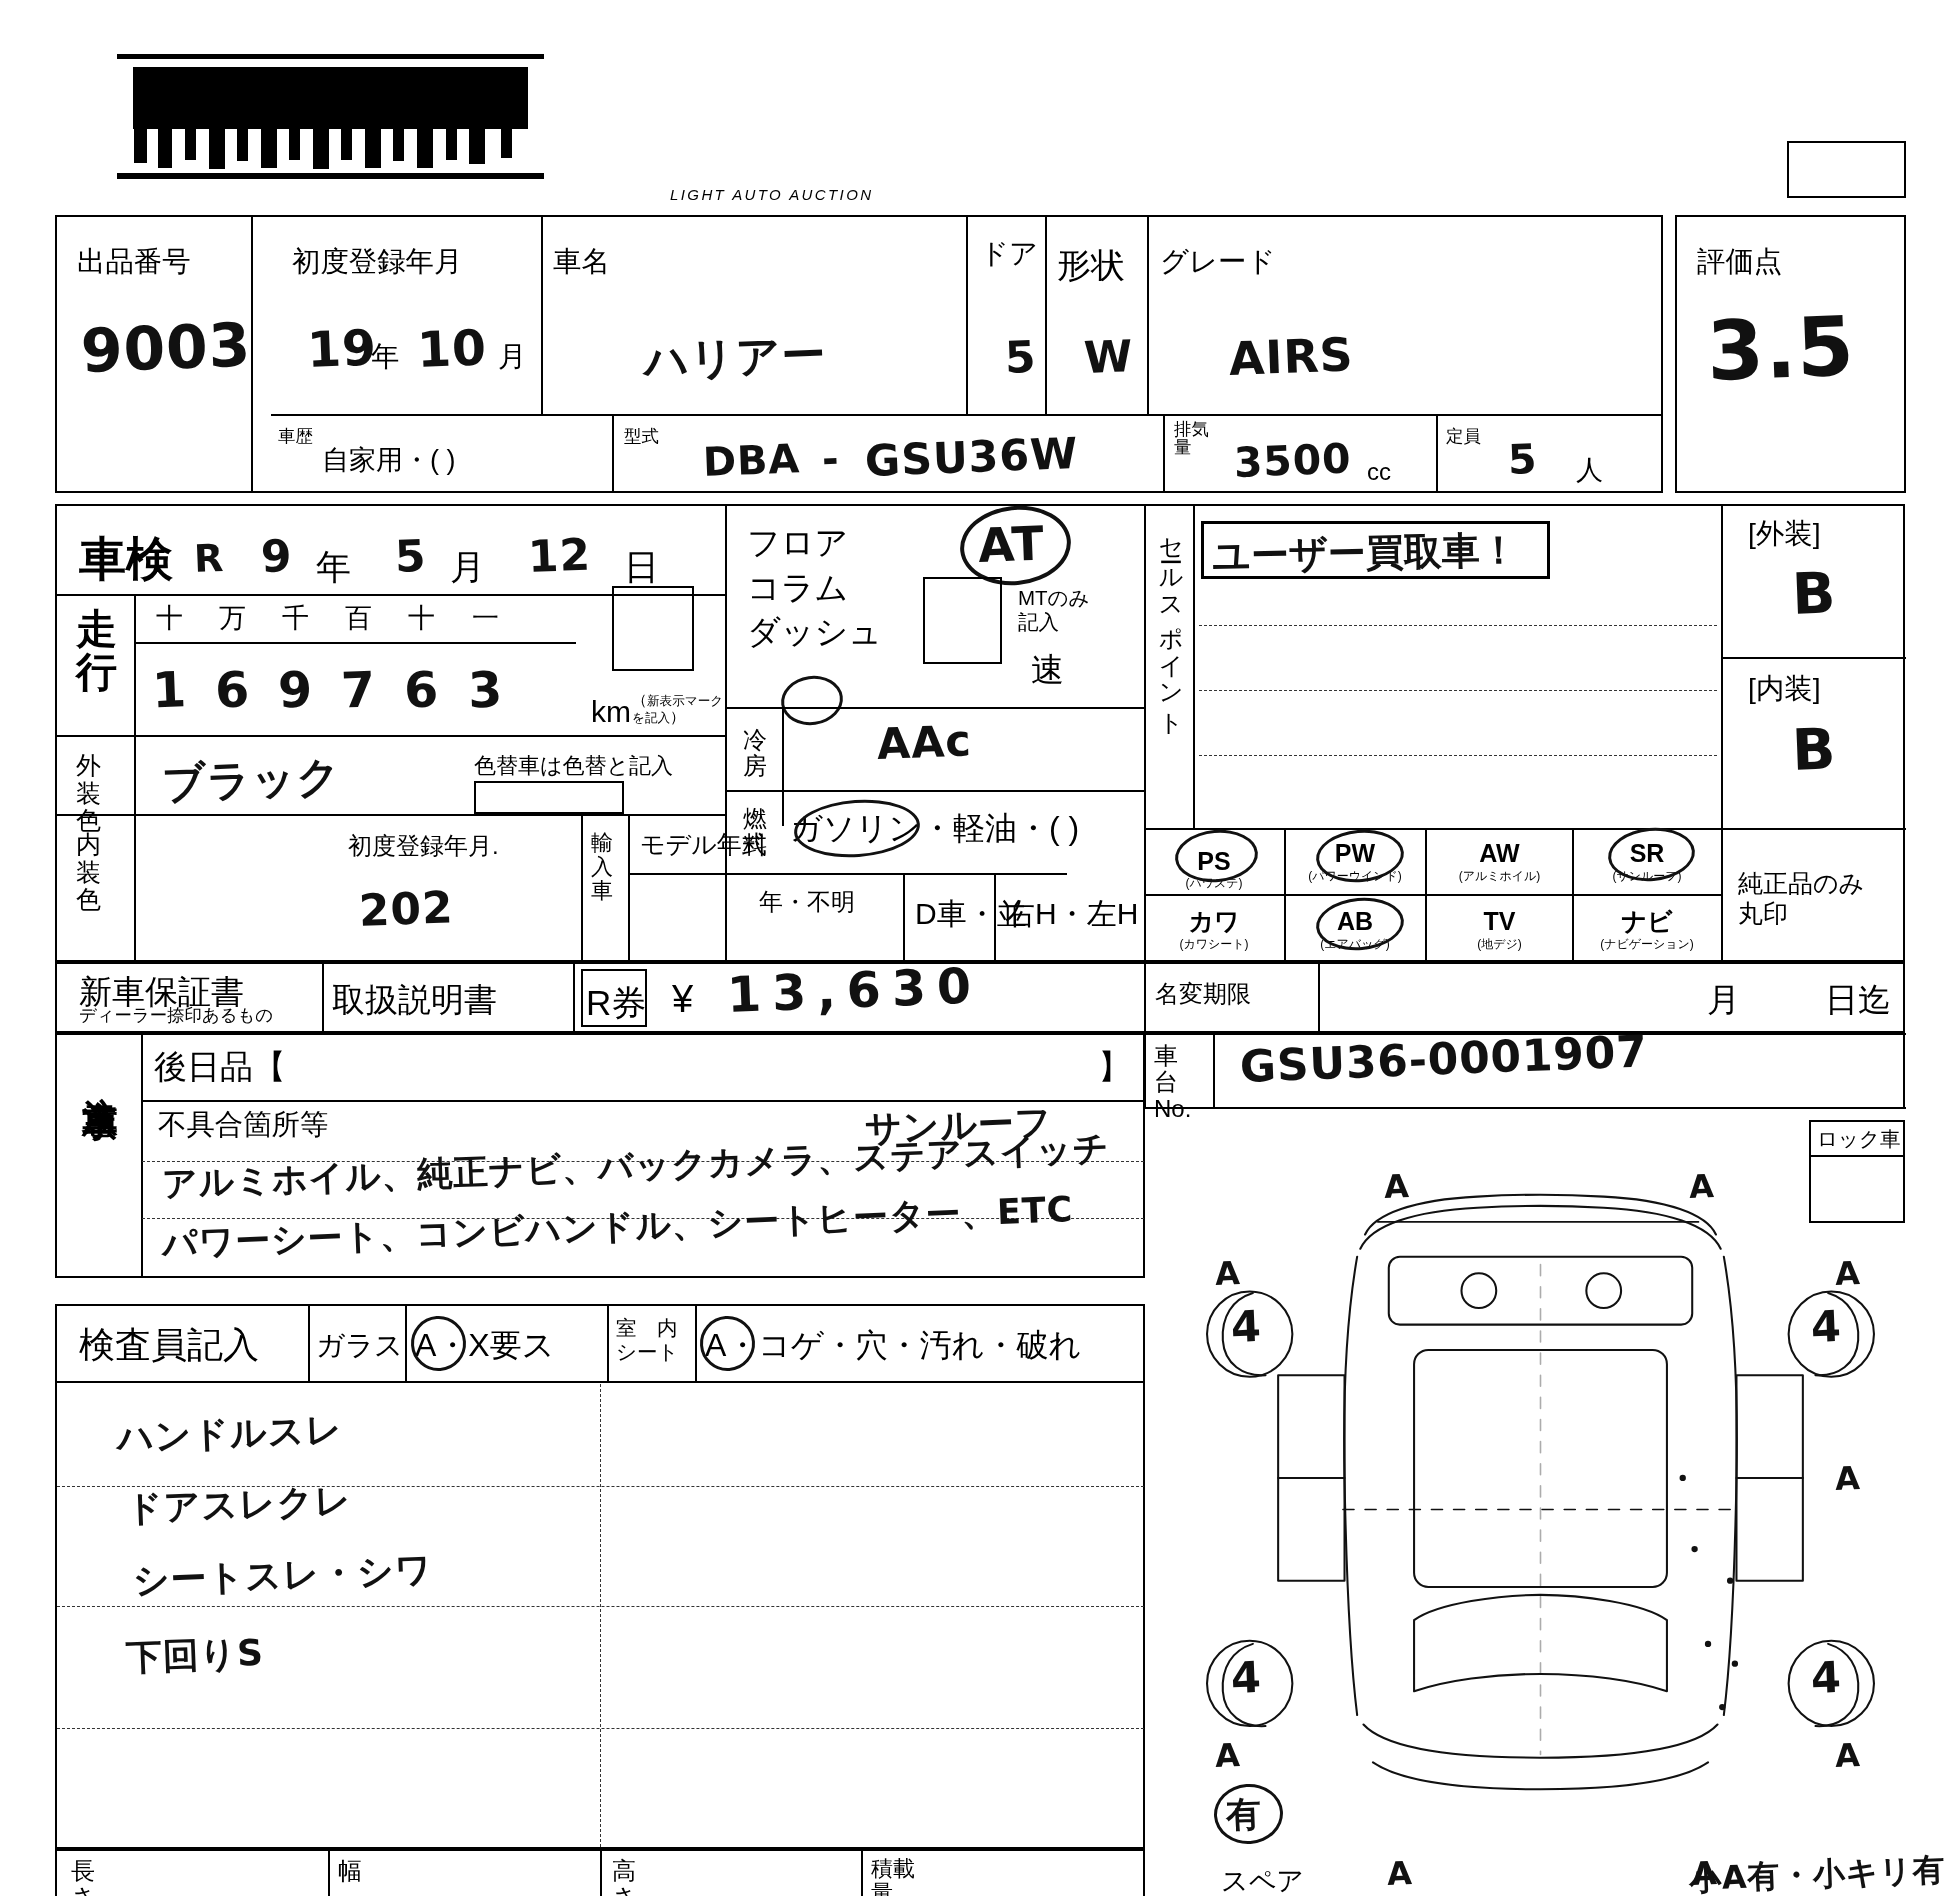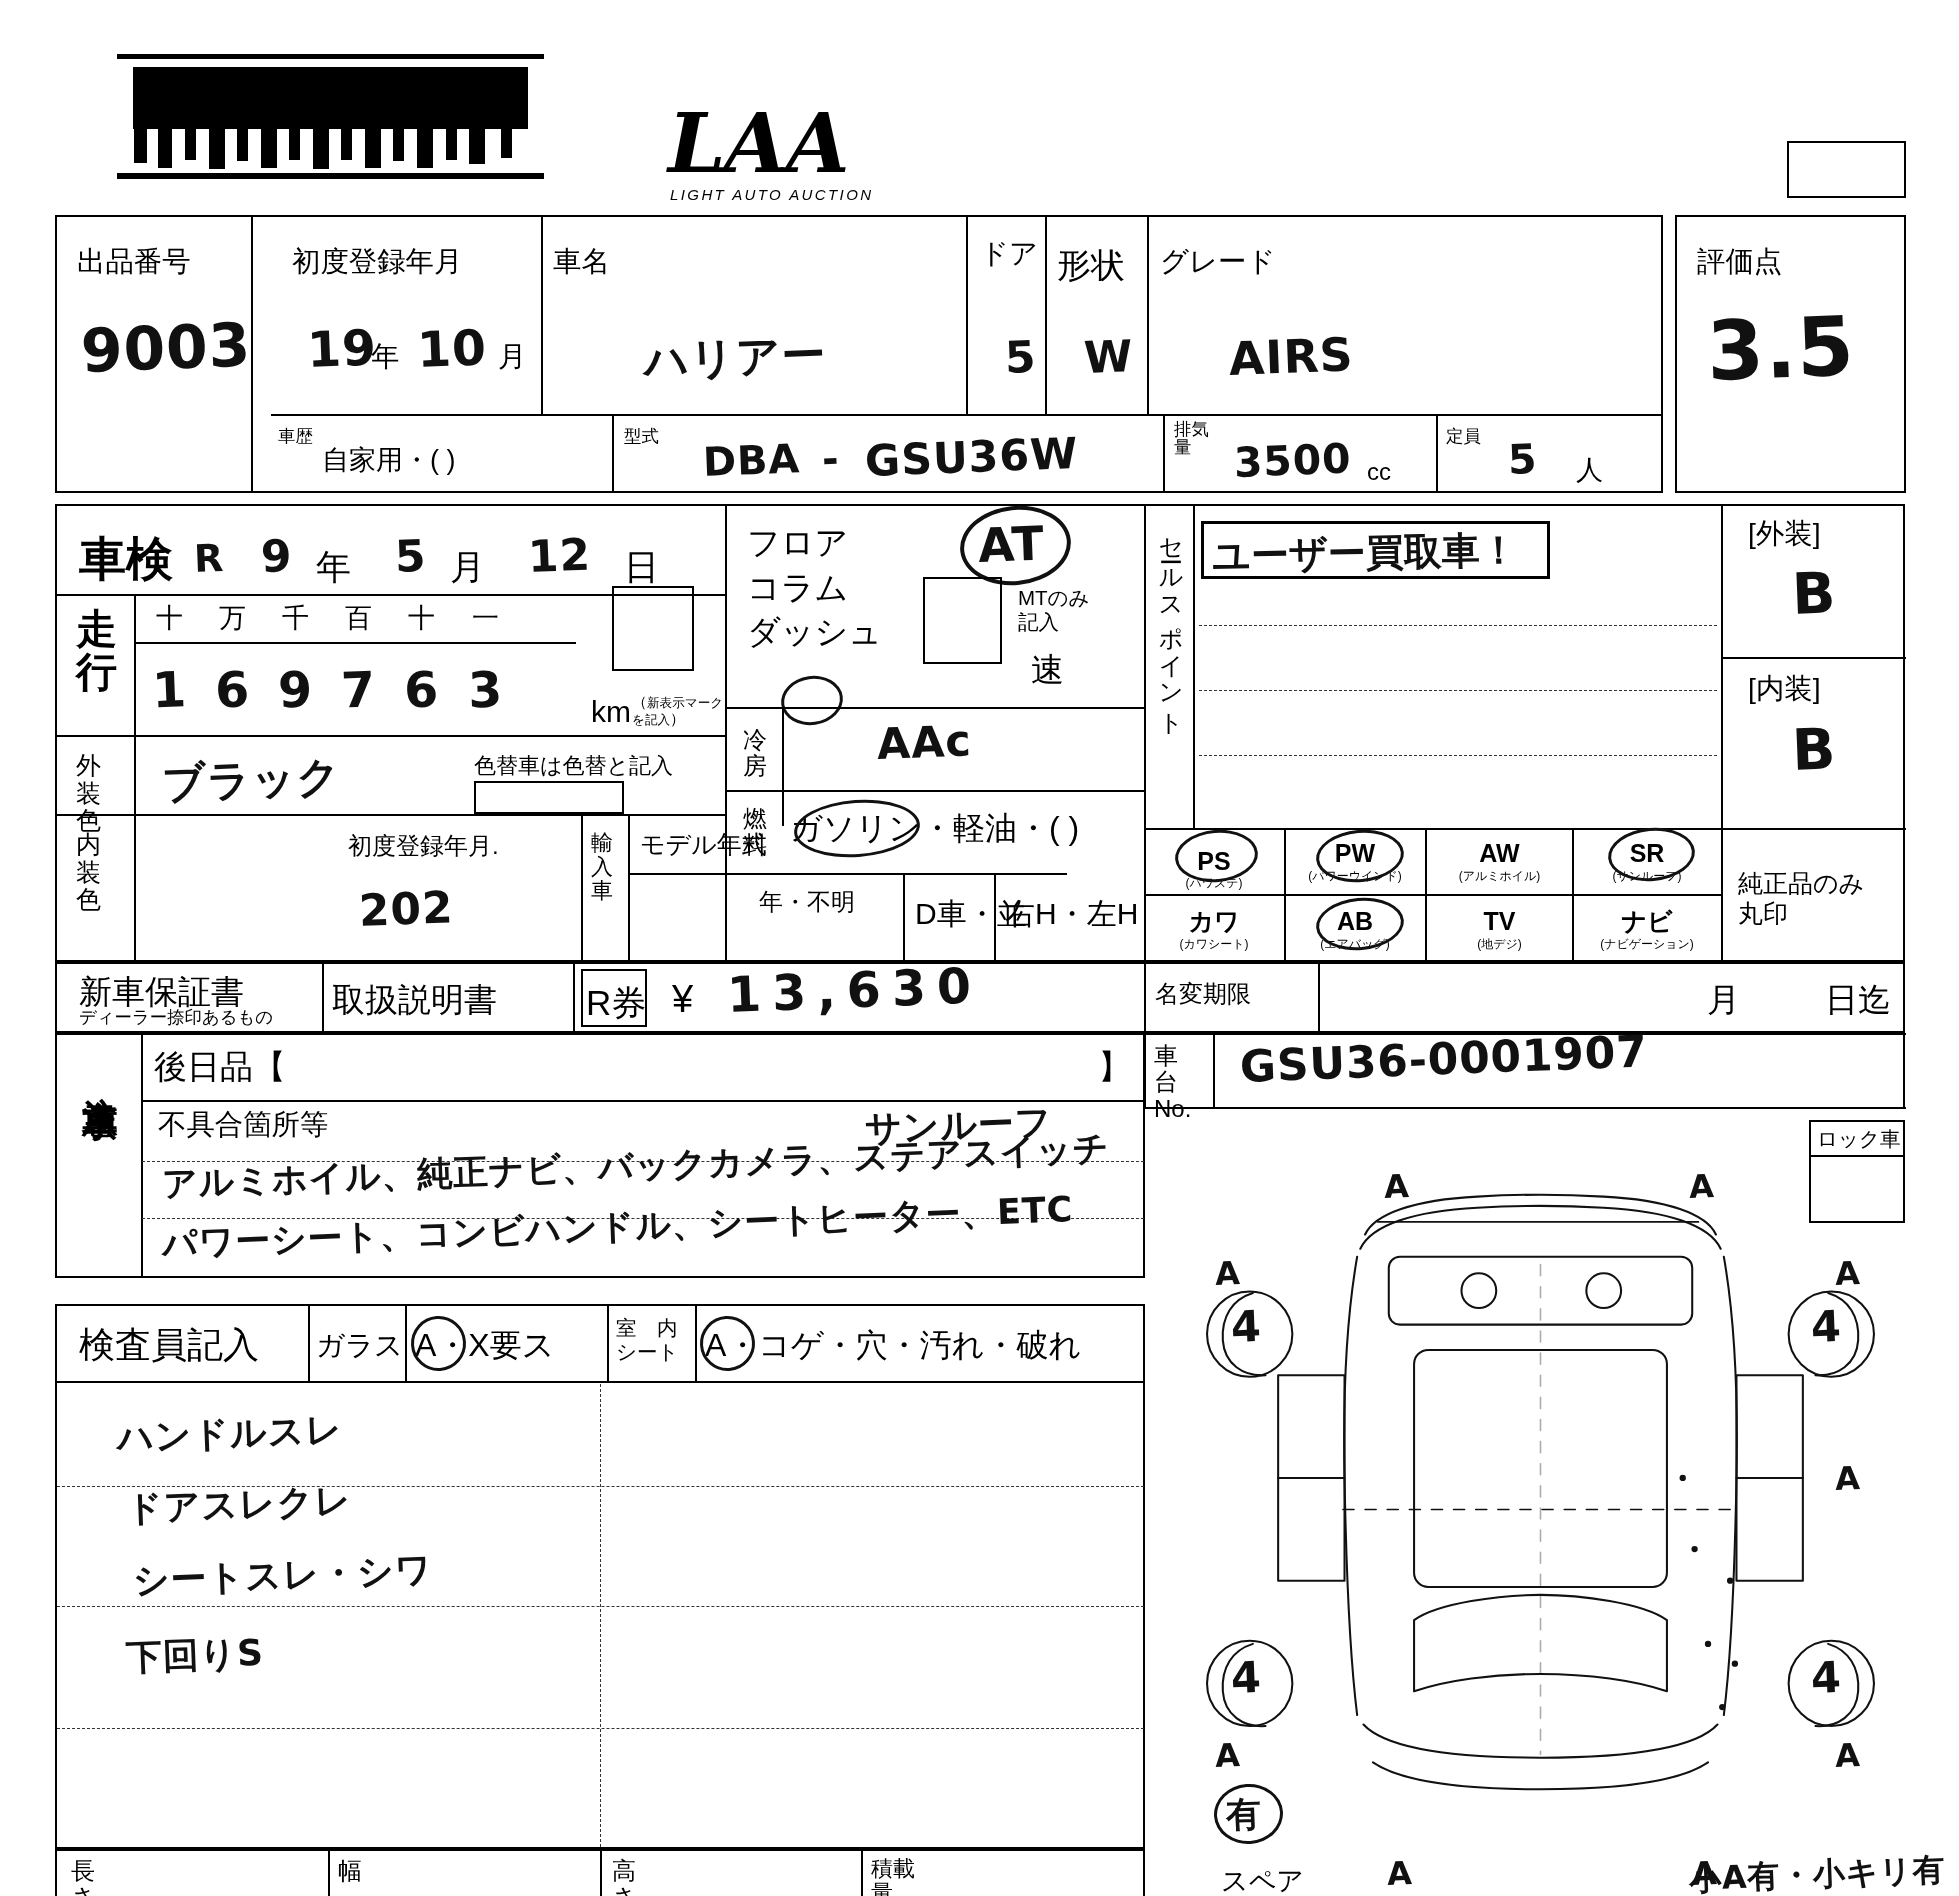--- a/index.html
+++ b/index.html
@@ -10,21 +10,21 @@
     position:relative;
     overflow:hidden;
   }
   .sheet{position:absolute;left:0;top:0;width:1959px;height:1896px;}
 
   
   .abs{position:absolute;box-sizing:border-box;}
   .bx{position:absolute;box-sizing:border-box;border:2.4px solid #000;}
   .lbl{font-size:24px;line-height:1.05;}
   .lbl-s{font-size:17.4px;line-height:1.05;}
-  .lbl-xs{font-size:13.4px;line-height:1.05;}
+  .lbl-xs{font-size:13.4px;line-height:1.05;font-family:Liberation Mono, monospace;}
   .hand{
     font-family:"DejaVu Sans",sans-serif;
     font-weight:700;
     color:#111;
     letter-spacing:0.8px;
     transform:rotate(-2.2deg);
     transform-origin:left center;
   }
   .hand2{
     font-family:"DejaVu Sans",sans-serif;
@@ -93,21 +93,20 @@
     <div class="blk" style="left:232px;top:74px;width:11px;height:32px;"></div>
     <div class="blk" style="left:256px;top:74px;width:16px;height:40px;"></div>
     <div class="blk" style="left:284px;top:74px;width:11px;height:33px;"></div>
     <div class="blk" style="left:308px;top:74px;width:16px;height:40px;"></div>
     <div class="blk" style="left:337px;top:74px;width:11px;height:32px;"></div>
     <div class="blk" style="left:360px;top:74px;width:16px;height:36px;"></div>
     <div class="blk" style="left:392px;top:74px;width:11px;height:30px;"></div>
     <div class="blk" style="left:8px;top:119px;width:427px;height:6.3px;"></div>
   </div>
 
-  <div class="abs laa" style="left:668px;top:95px;">LAA</div>
   <div class="abs laa-sub" style="left:670px;top:186px;">LIGHT AUTO AUCTION</div>
 
   <div class="bx" style="left:1787px;top:141px;width:119px;height:57px;"></div>
 
   <div class="bx" style="left:55px;top:215px;width:1608px;height:278px;"></div>
 
   <div class="abs" style="left:77px;top:243px;font-size:28.4px;">出品番号</div>
   <div class="abs hand" style="left:81px;top:316px;font-size:60px;">9003</div>
   <div class="abs" style="left:251px;top:215px;width:2.4px;height:278px;background:#000;"></div>
 

